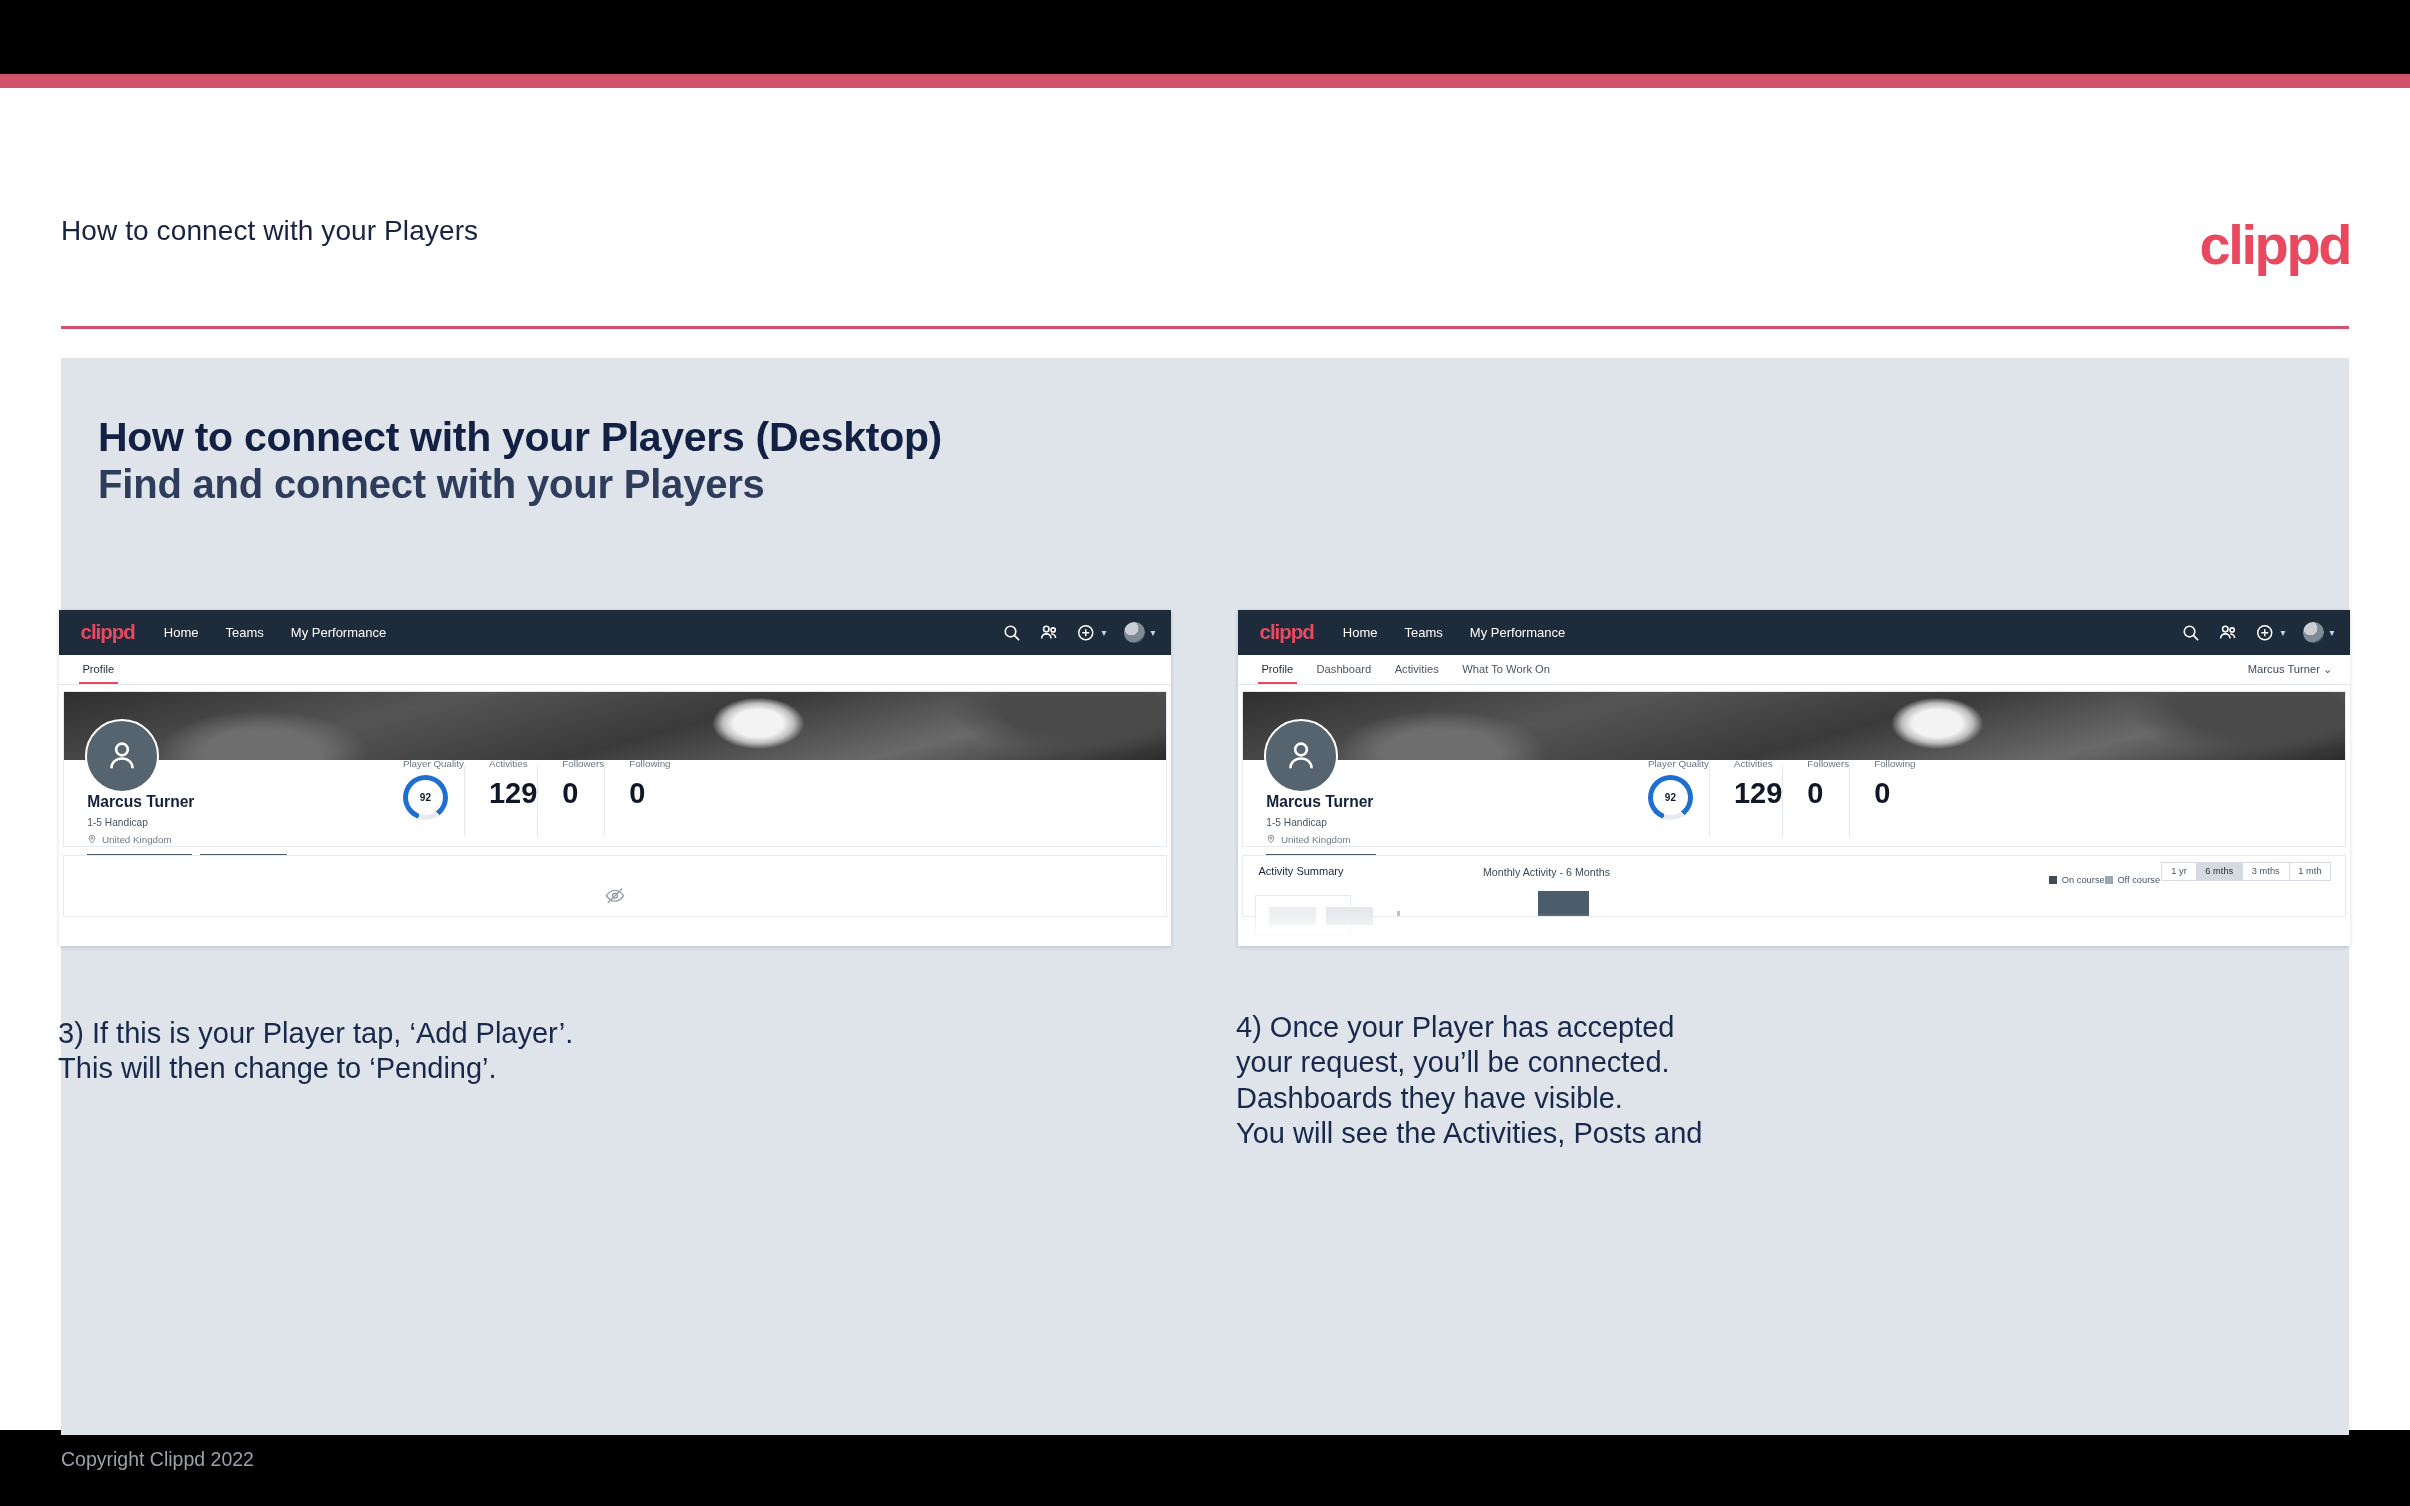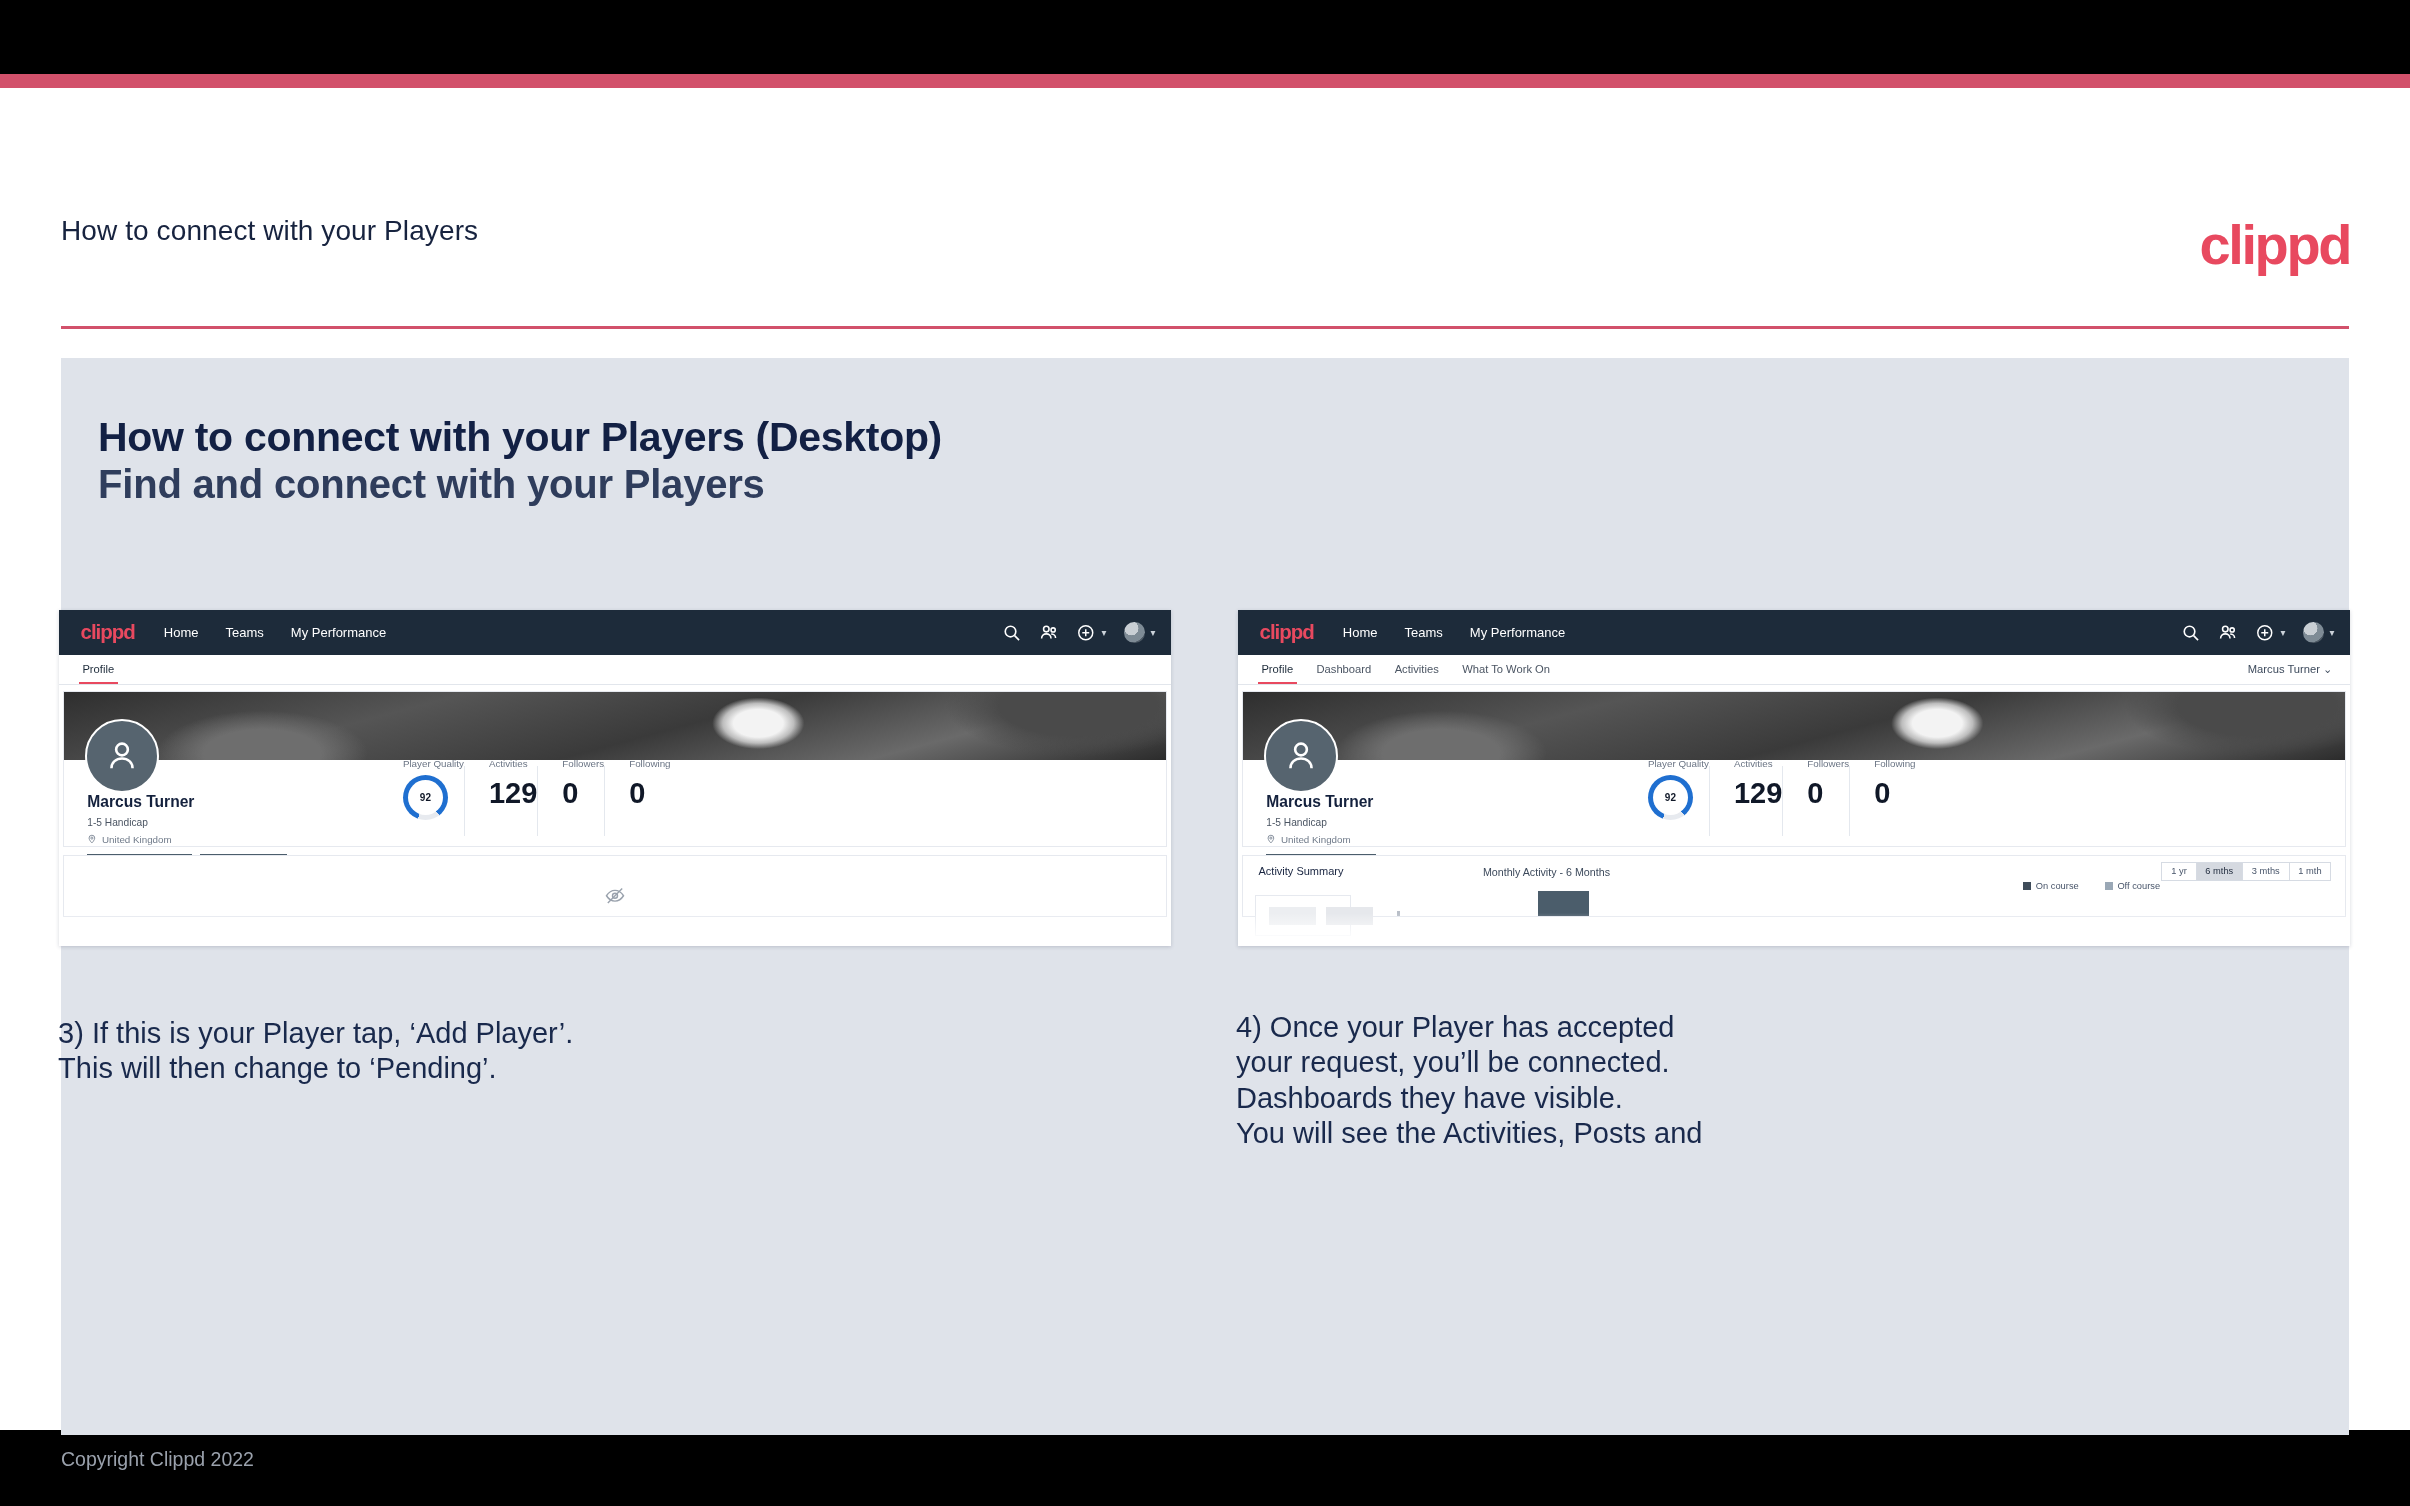--- a/index.html
+++ b/index.html
@@ -138,21 +138,21 @@
 
   
   .card2{
     position:relative;margin:7.8px 3.9px 0 3.9px;height:60px;background:#fff;border:1px solid #e6e9ef;
   }
   .eyeoff{position:absolute;left:50%;top:29px;transform:translateX(-50%);}
 
   .actsum{position:relative;height:60px;background:#fff;border:1px solid #e6e9ef;margin:7.8px 3.9px 0 3.9px;}
   .actsum .s-title{position:absolute;left:15.6px;top:9.8px;font-size:11px;font-weight:400;color:#17233f;}
   .actsum .s-sub{position:absolute;left:240px;top:10.7px;font-size:10.7px;color:#3d4a5c;}
-  .legend{position:absolute;right:185px;top:25px;display:flex;gap:26px;align-items:center;}
+  .legend{position:absolute;right:185px;top:19px;display:flex;gap:0;align-items:center;}
   .legend .lg{display:flex;align-items:center;gap:4.9px;font-size:9.3px;color:#48556a;}
   .sw{width:7.8px;height:7.8px;display:block;}
   .seg{position:absolute;right:13.7px;top:5.9px;display:flex;border:1px solid #d6dbe3;}
   .seg div{
     font-size:9.3px;color:#48556a;padding:3.9px 8.8px;border-right:1px solid #d6dbe3;background:#fff;
   }
   .seg div:last-child{border-right:none;}
   .seg div.on{background:#d5d9e0;color:#1f2a3c;}
   .mini-card{
     position:absolute;left:11.7px;top:39px;width:94px;height:39px;background:#fff;border:1px solid #e6e9ef;

